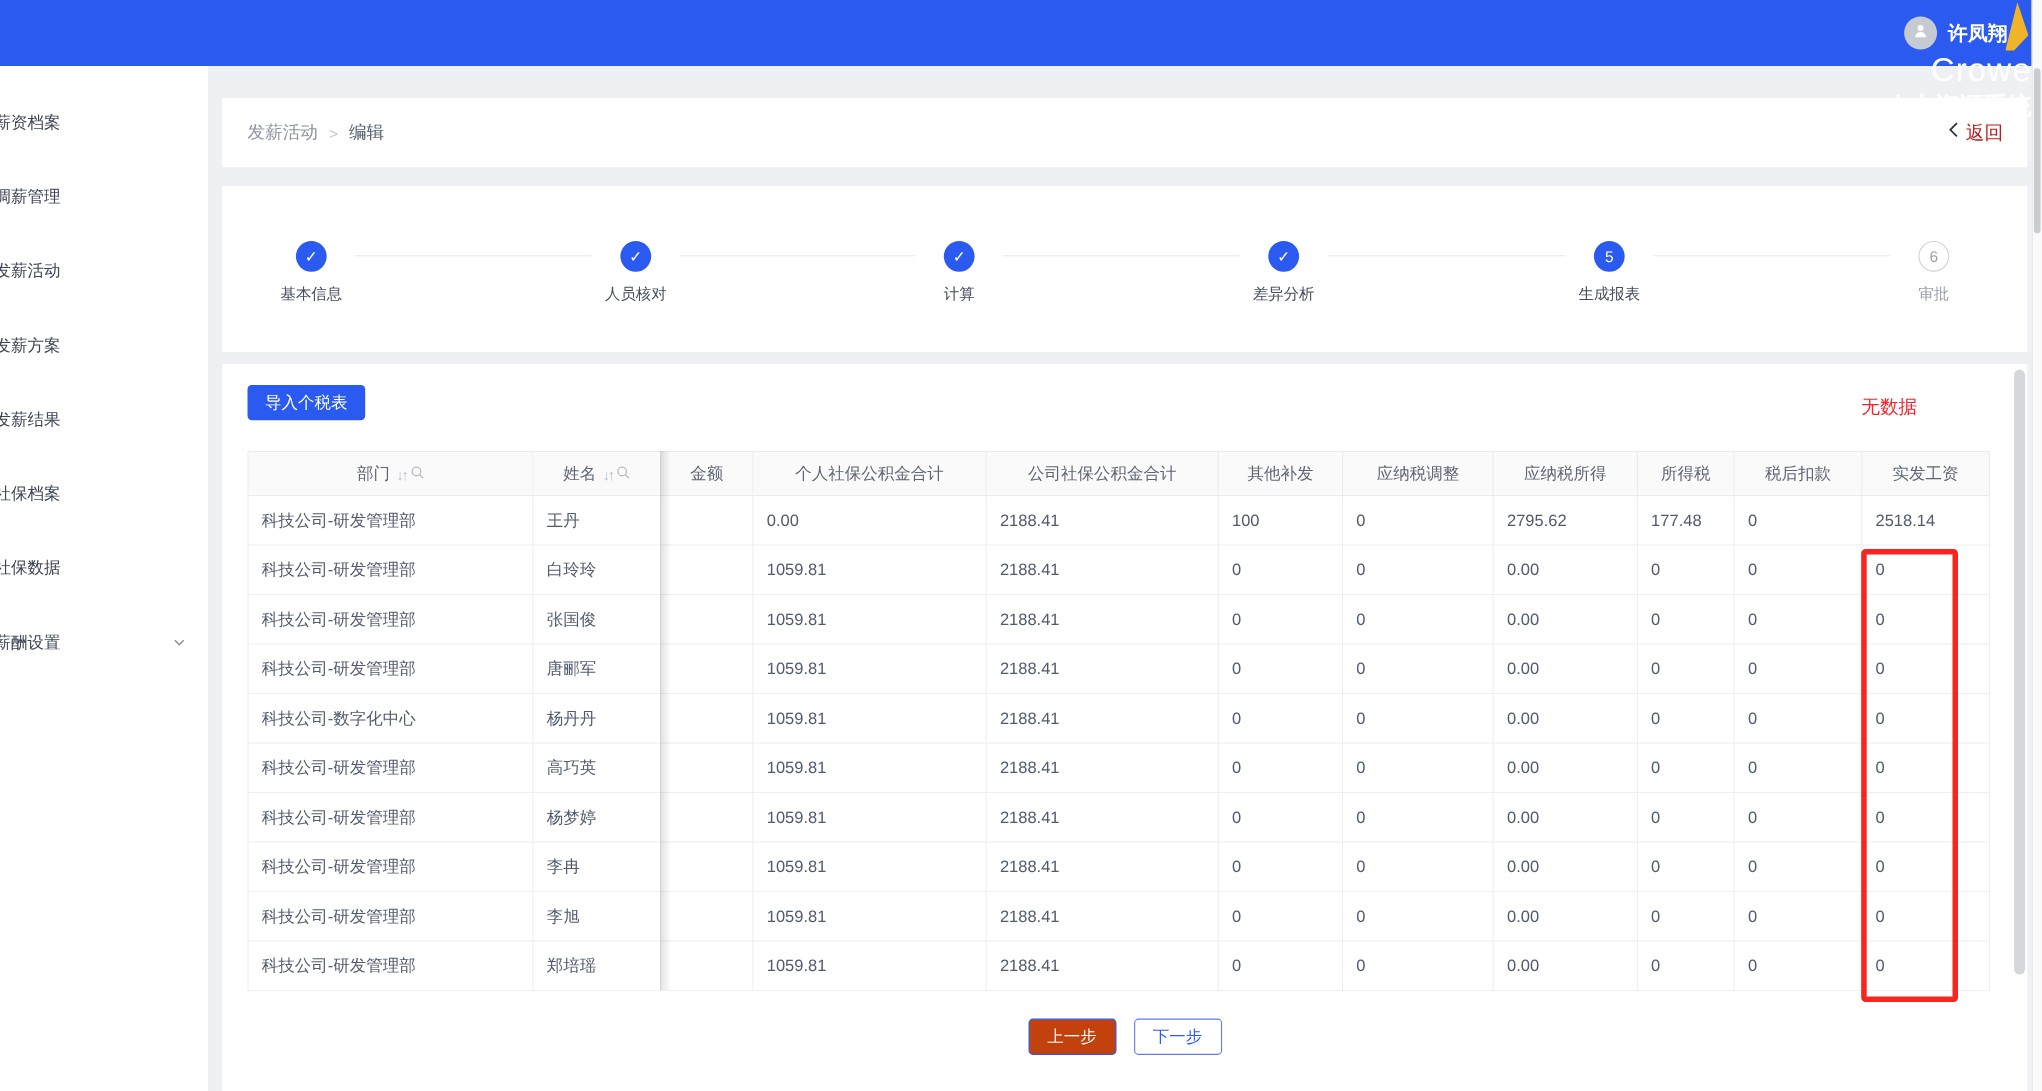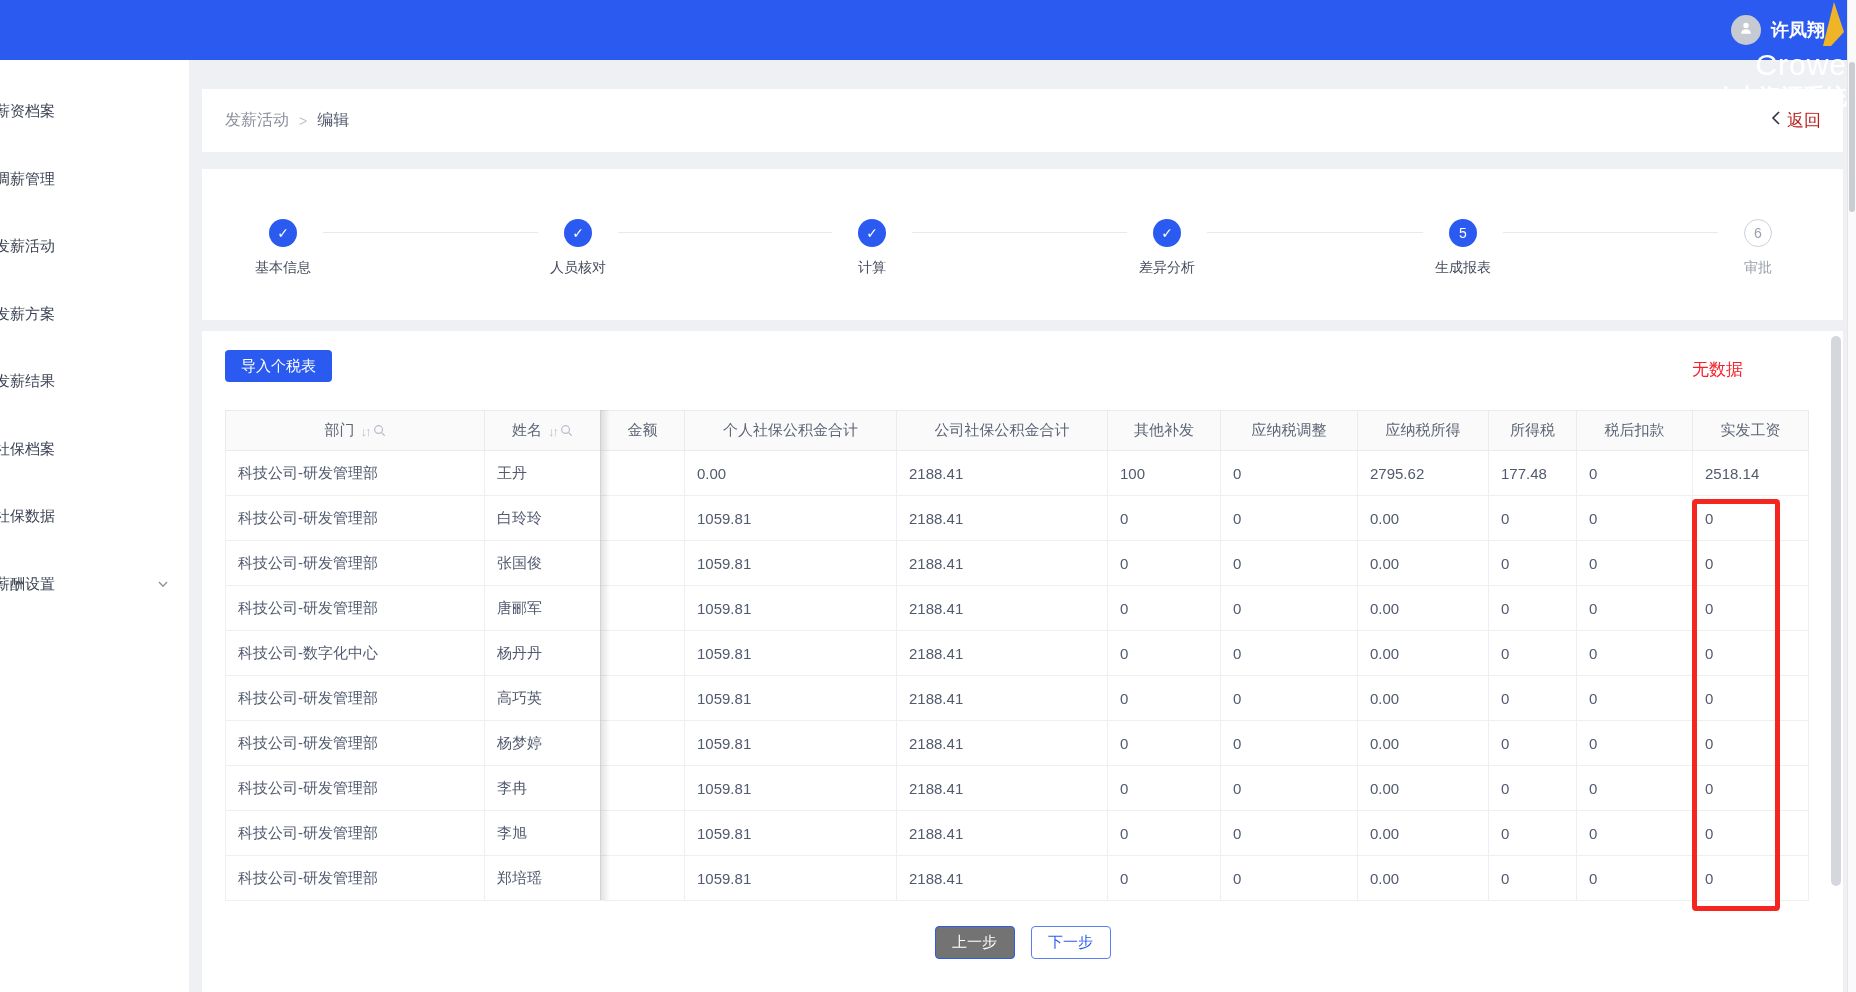--- a/index.html
+++ b/index.html
@@ -81,21 +81,21 @@
     position:absolute; left:398px; top:79px; width:10px; height:490px;
     background:linear-gradient(to right, rgba(0,0,0,0.12), rgba(0,0,0,0)); pointer-events:none;
   }
   .table-vscroll { position:absolute; left:1629px; top:5px; width:10px; height:550px; background:#d4d7dc; border-radius:5px; cursor:pointer; }
   .red-annotation {
     position:absolute; left:1692px; top:499px; width:88px; height:412px;
     border:5px solid #f5261f; border-radius:4px; pointer-events:none;
   }
   .footer-btns { position:absolute; left:0; right:0; top:595px; display:flex; justify-content:center; gap:16px; }
   .btn { height:33px; min-width:80px; border-radius:4px; font-size:15px; cursor:pointer; font-family:inherit; }
-  .btn-prev { background:#737373; color:#fff; border:1px solid #2b5af0; }
+  .btn-prev { background:#c2410c; color:#fff; border:1px solid #2b5af0; }
   .btn-next { background:#fff; color:#2b5af0; border:1px solid #5c7cf4; }
 </style>
 </head>
 <body>
 
 <div class="navbar">
   <div class="logo-mark">
     <svg width="26" height="48" viewBox="0 0 26 48">
         <polygon points="0,46 11,2 21,32 8,46" fill="#f0b429"></polygon>
       </svg>

